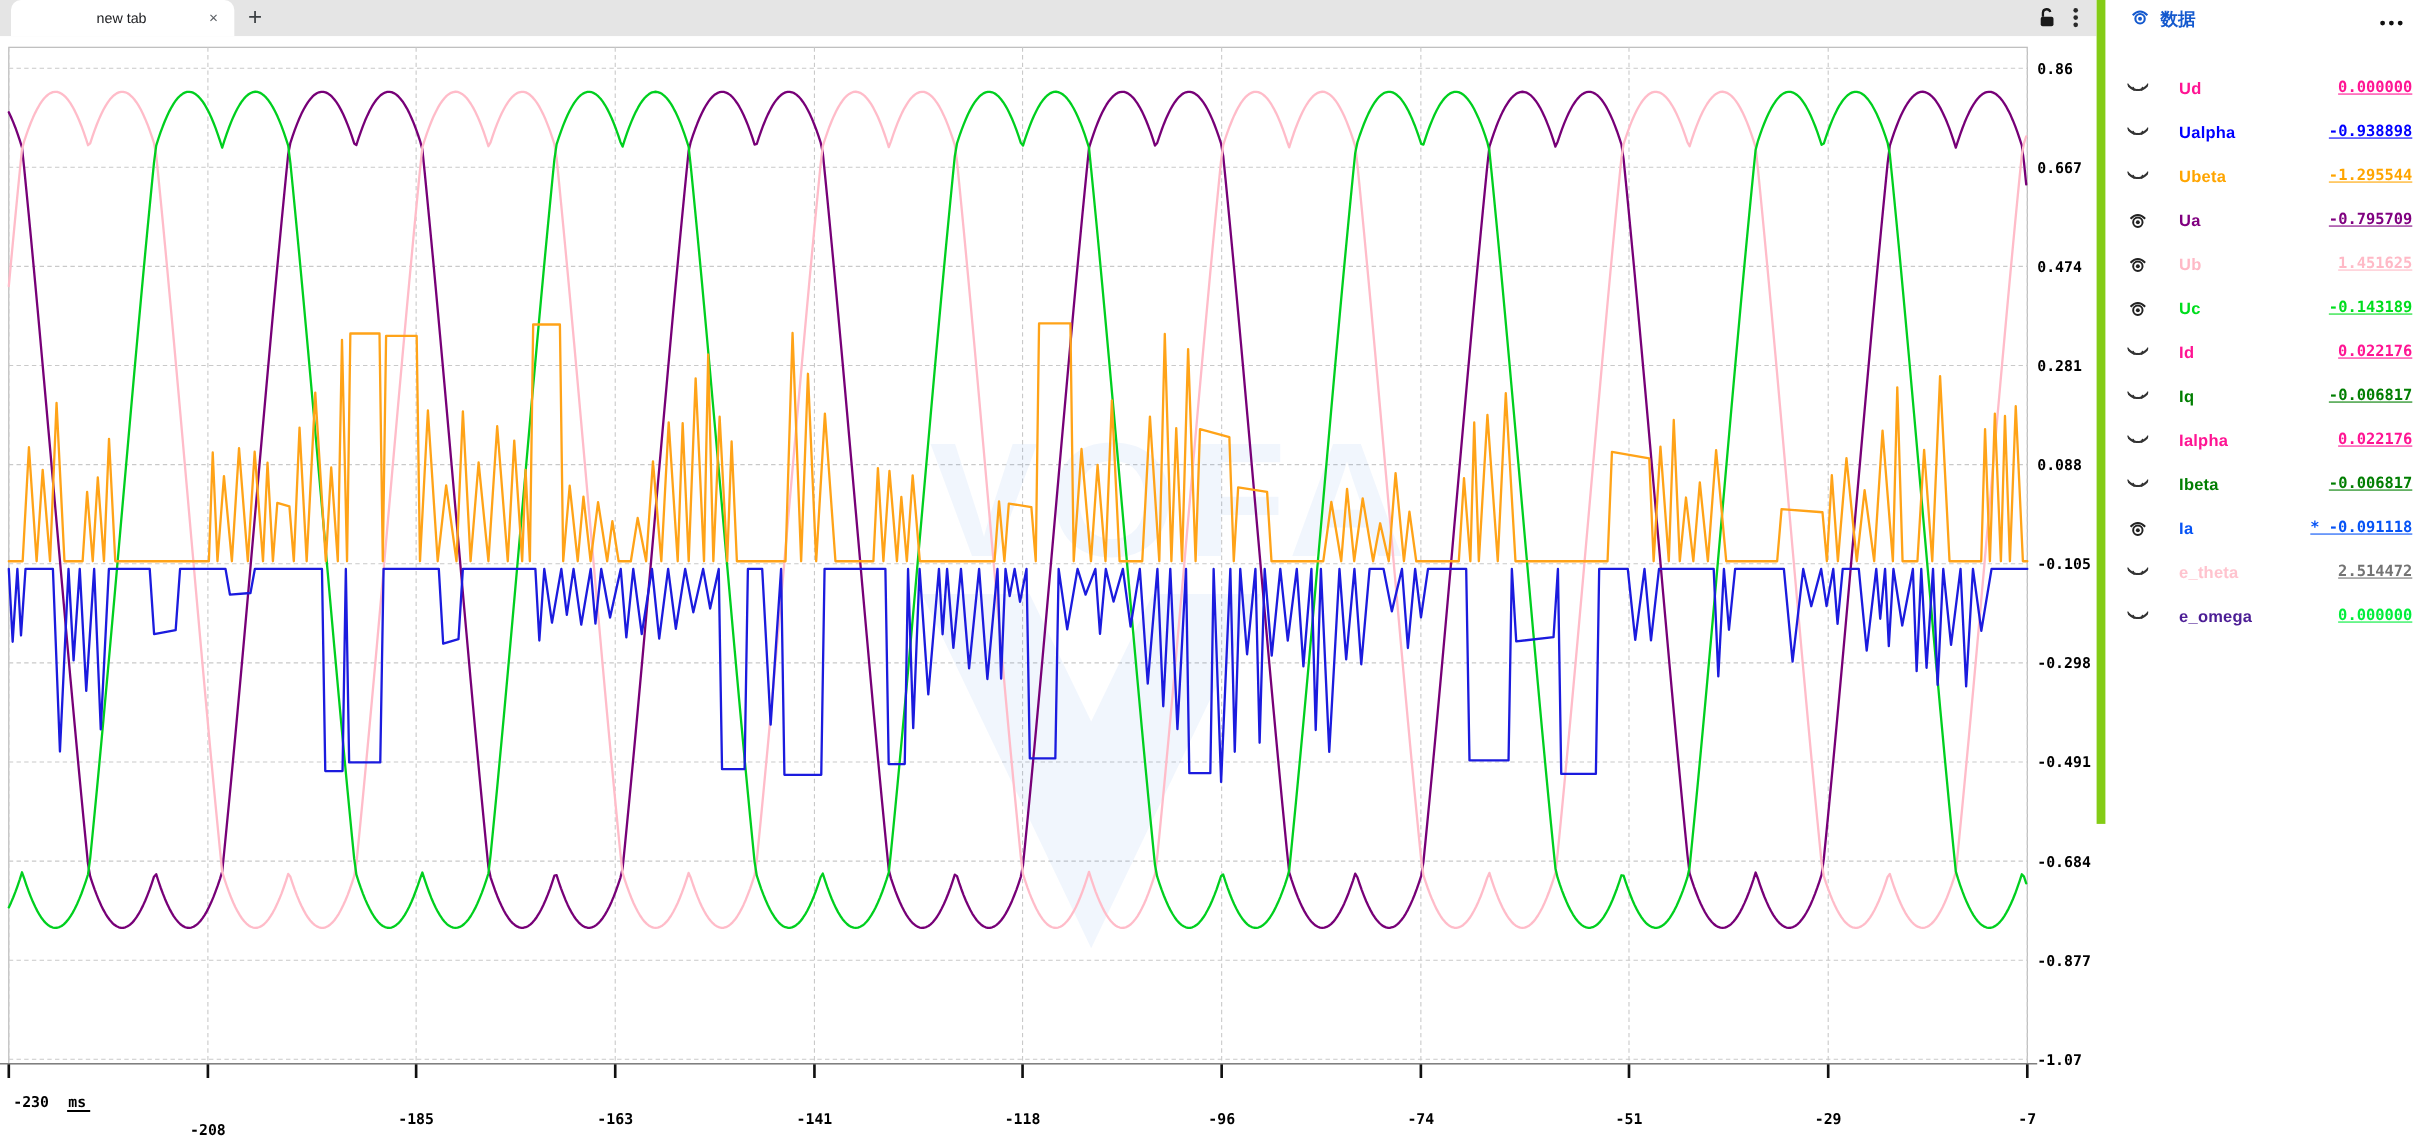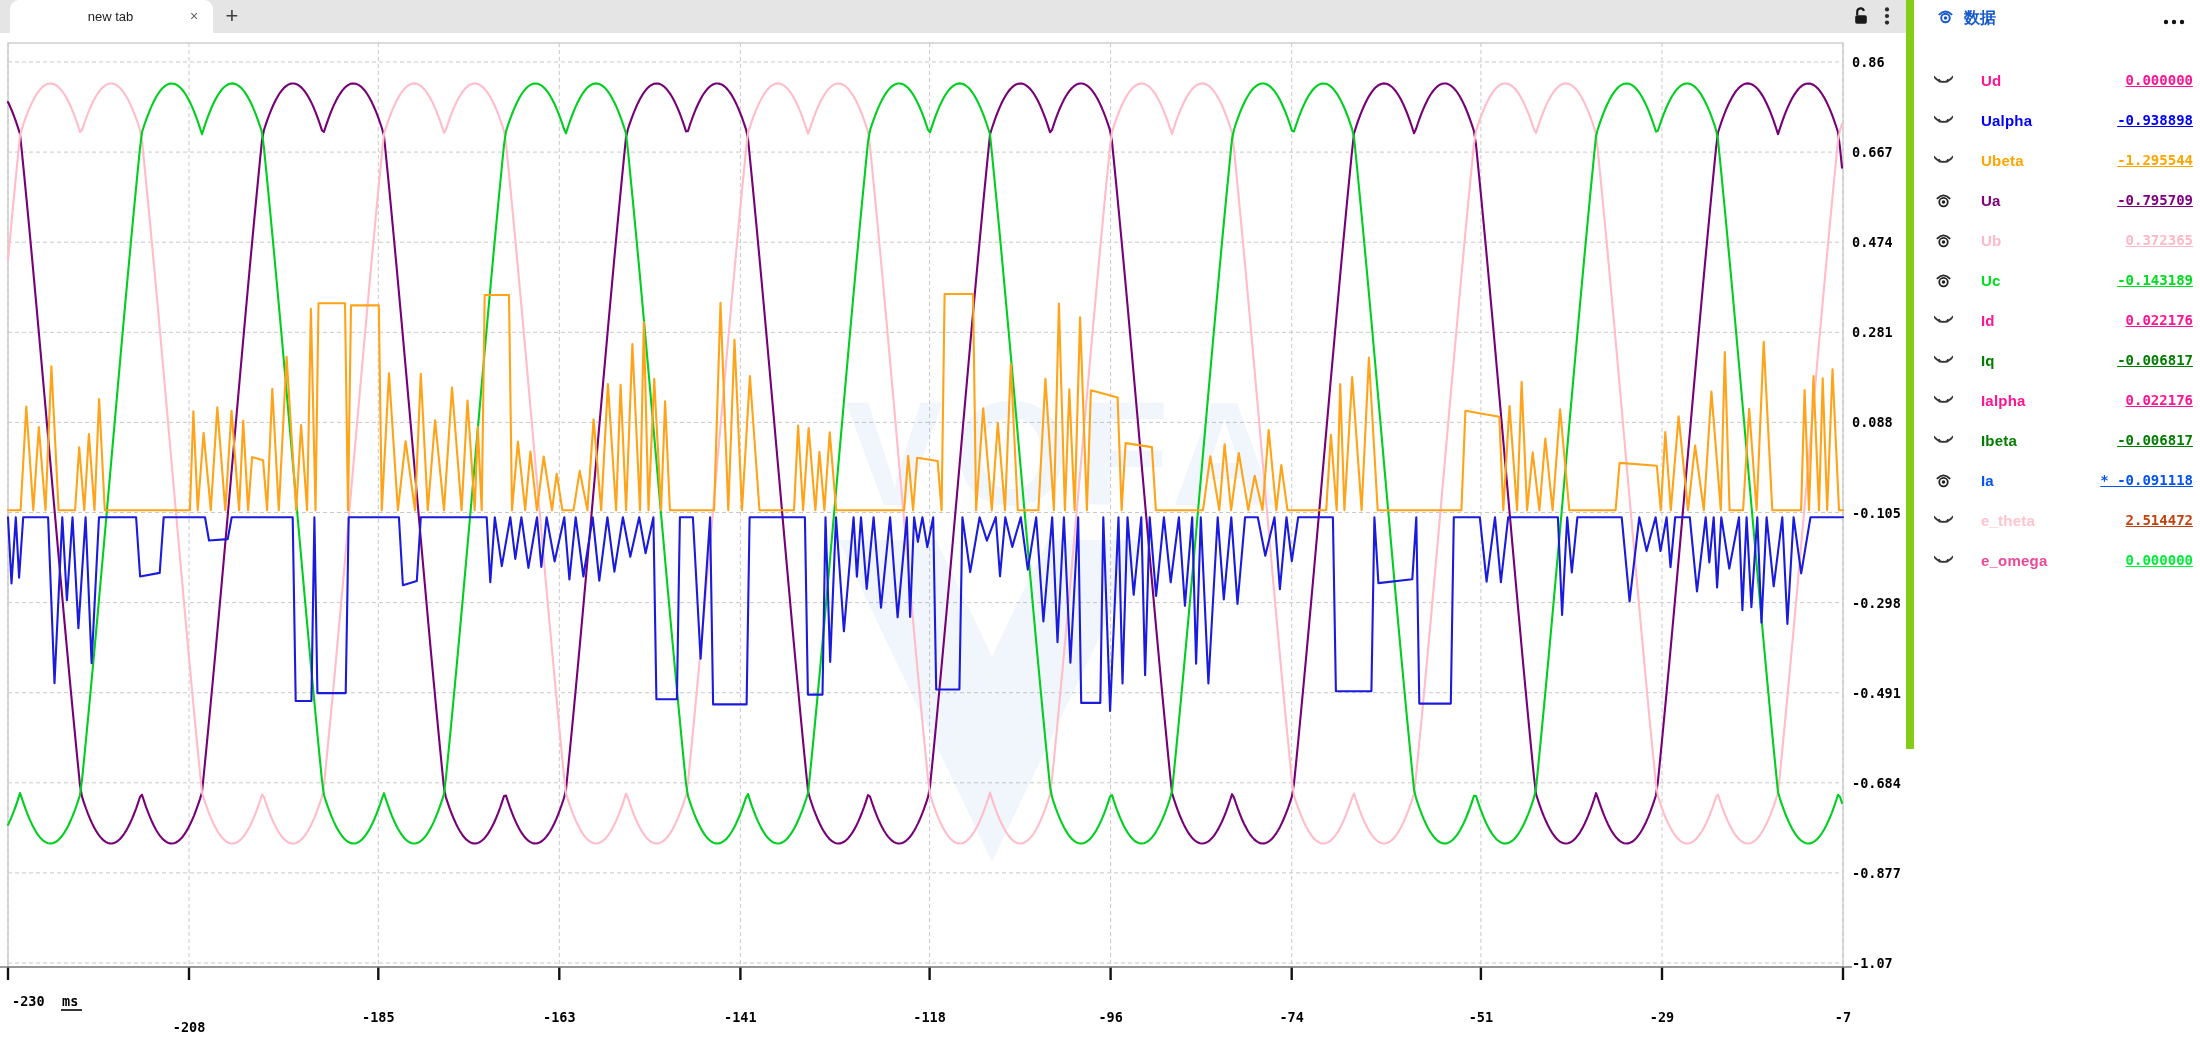--- a/index.html
+++ b/index.html
@@ -201,21 +201,21 @@
         </div>
         <div class="var-row">
           <span class="var-eye">
             <svg width="19" height="19" viewBox="0 0 16 16">
               <path d="M2.4 6.6 Q8 0.9 13.6 6.6" fill="none" stroke="#222" stroke-width="1.5"></path>
               <circle cx="8" cy="9.3" r="3.6" fill="none" stroke="#222" stroke-width="1.5"></circle>
               <circle cx="8" cy="9.3" r="1.5" fill="#222"></circle>
             </svg>
           </span>
           <span class="var-name" style="color:#ffb9c6">Ub</span>
-          <span class="var-value" style="color:#ffb9c6">0.372365</span>
+          <span class="var-value" style="color:#ffb9c6">1.451625</span>
         </div>
         <div class="var-row">
           <span class="var-eye">
             <svg width="19" height="19" viewBox="0 0 16 16">
               <path d="M2.4 6.6 Q8 0.9 13.6 6.6" fill="none" stroke="#222" stroke-width="1.5"></path>
               <circle cx="8" cy="9.3" r="3.6" fill="none" stroke="#222" stroke-width="1.5"></circle>
               <circle cx="8" cy="9.3" r="1.5" fill="#222"></circle>
             </svg>
           </span>
           <span class="var-name" style="color:#00dd1e">Uc</span>
@@ -273,28 +273,28 @@
           <span class="var-value" style="color:#0653f5">* -0.091118</span>
         </div>
         <div class="var-row">
           <span class="var-eye">
             <svg width="19" height="19" viewBox="0 0 16 16">
               <path d="M1.3 6.2 Q4.6 9.6 8 9 Q11.4 9.6 14.7 6.2" fill="none" stroke="#333" stroke-width="1.5" stroke-linecap="round"></path>
               <path d="M1.3 6.2 L0.3 4.7 M14.7 6.2 L15.7 4.7 M5 9 L4.4 7.2 M11 9 L11.6 7.2" stroke="#333" stroke-width="1.3" stroke-linecap="round"></path>
             </svg>
           </span>
           <span class="var-name" style="color:#ffc3ce">e_theta</span>
-          <span class="var-value" style="color:#c2410c">2.514472</span>
-        </div>
-        <div class="var-row">
-          <span class="var-eye">
-            <svg width="19" height="19" viewBox="0 0 16 16">
-              <path d="M1.3 6.2 Q4.6 9.6 8 9 Q11.4 9.6 14.7 6.2" fill="none" stroke="#333" stroke-width="1.5" stroke-linecap="round"></path>
-              <path d="M1.3 6.2 L0.3 4.7 M14.7 6.2 L15.7 4.7 M5 9 L4.4 7.2 M11 9 L11.6 7.2" stroke="#333" stroke-width="1.3" stroke-linecap="round"></path>
-            </svg>
-          </span>
-          <span class="var-name" style="color:#ec4899">e_omega</span>
+          <span class="var-value" style="color:#737373">2.514472</span>
+        </div>
+        <div class="var-row">
+          <span class="var-eye">
+            <svg width="19" height="19" viewBox="0 0 16 16">
+              <path d="M1.3 6.2 Q4.6 9.6 8 9 Q11.4 9.6 14.7 6.2" fill="none" stroke="#333" stroke-width="1.5" stroke-linecap="round"></path>
+              <path d="M1.3 6.2 L0.3 4.7 M14.7 6.2 L15.7 4.7 M5 9 L4.4 7.2 M11 9 L11.6 7.2" stroke="#333" stroke-width="1.3" stroke-linecap="round"></path>
+            </svg>
+          </span>
+          <span class="var-name" style="color:#4c1d95">e_omega</span>
           <span class="var-value" style="color:#00ee3a">0.000000</span>
         </div>
       </div>
   </div>
 
 </div>
 
 </body></html>

